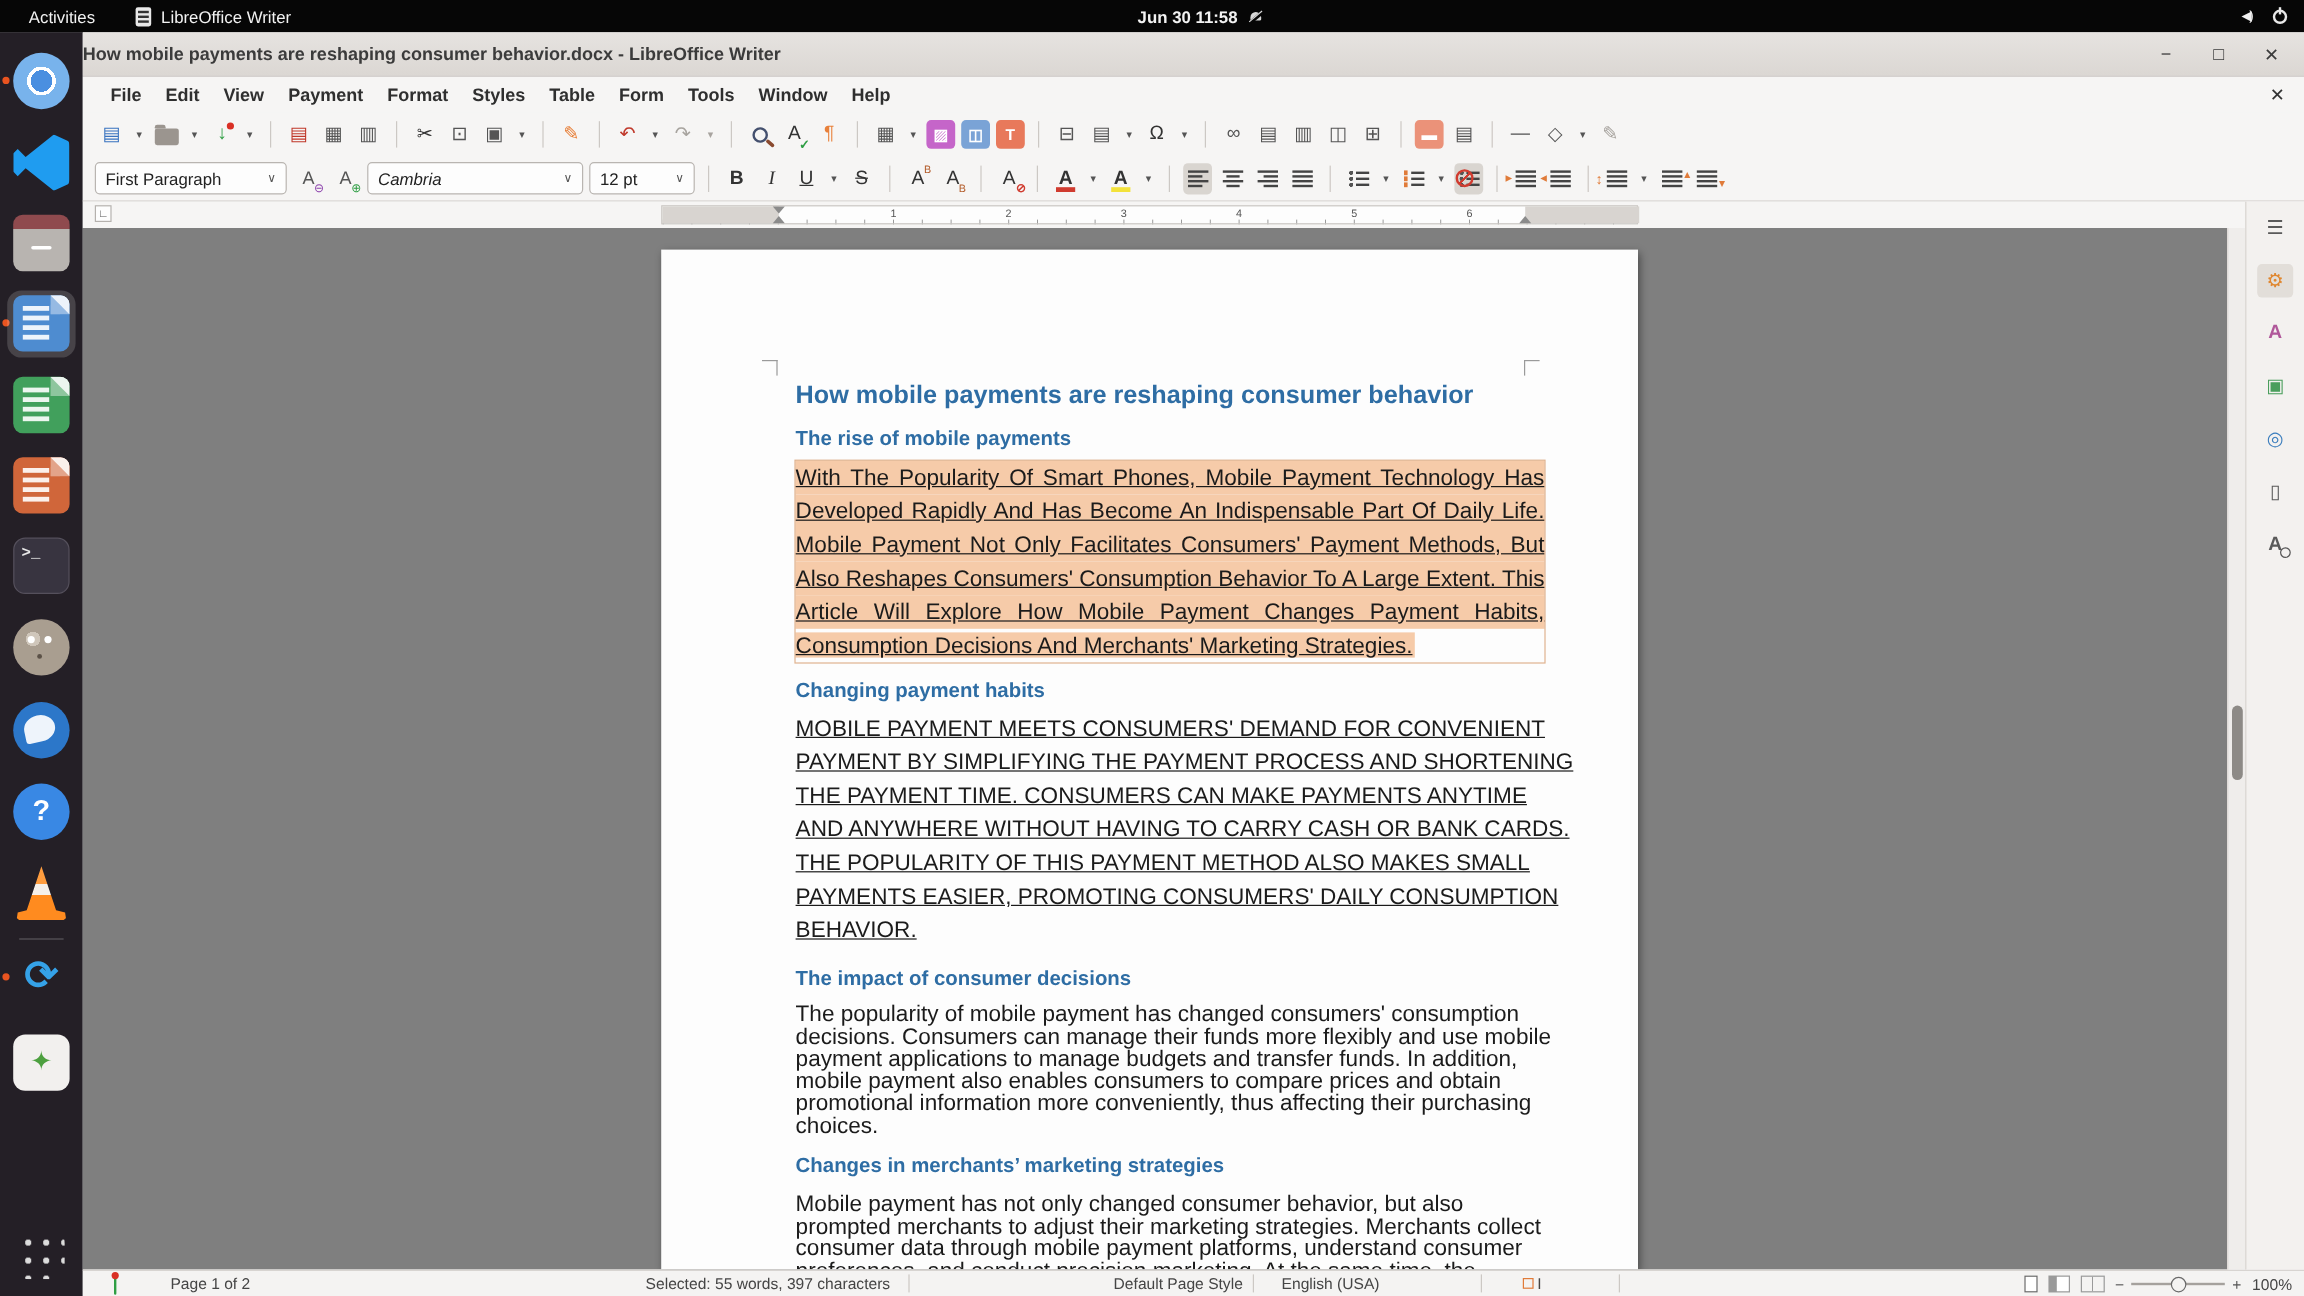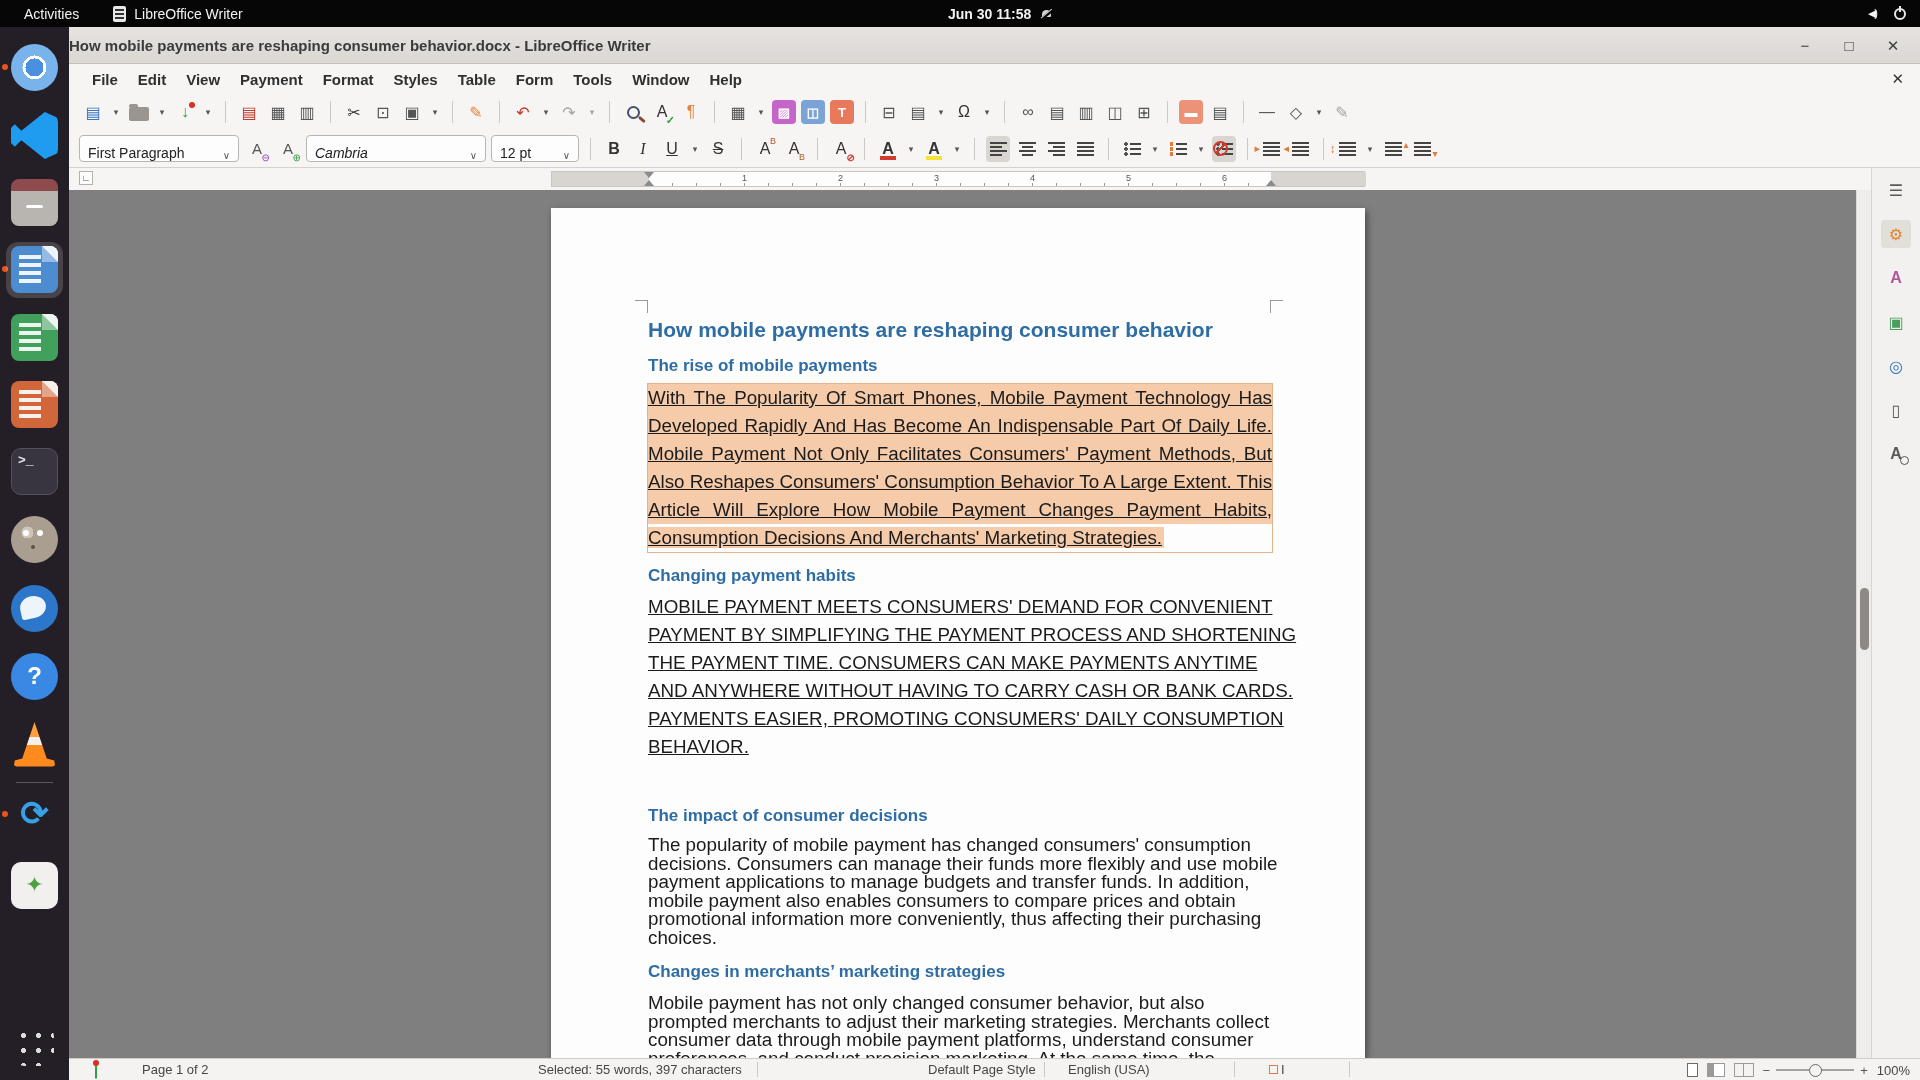--- a/index.html
+++ b/index.html
@@ -65,21 +65,21 @@
   .tbi{min-width:24px;height:26px;display:flex;align-items:center;justify-content:center;font-size:16px;color:#555;border-radius:4px;position:relative;flex:none;}
   .dd{width:12px;height:26px;display:flex;align-items:center;justify-content:center;font-size:9px;color:#555;flex:none;}
   .c-blue{color:#3b74c0;} .c-green{color:#2f9e44;font-weight:bold;} .c-red{color:#c0392b;}
   .c-gray{color:#a8a49f;} .c-orange{color:#e8803a;} .c-dark{color:#333;}
   .dot-red::after{content:"";position:absolute;right:2px;top:3px;width:6px;height:6px;border-radius:50%;background:#d93025;}
   .chip{width:24px;height:24px;border-radius:4px;color:#fff;font-size:13px;font-weight:bold;display:flex;align-items:center;justify-content:center;}
   .chip-pink{background:#c565c9;} .chip-blue{background:#7aa3d6;} .chip-red{background:#e8795b;} .chip-salmon{background:#eb9279;}
   .mag{width:13px;height:13px;border:2px solid #44506e;border-radius:50%;position:relative;}
   .mag::after{content:"";position:absolute;left:9px;top:10px;width:8px;height:2.5px;background:#8a4a2f;transform:rotate(40deg);border-radius:2px;}
   .spell-a::after{content:"✓";position:absolute;right:-1px;bottom:-2px;color:#2f9e44;font-size:11px;font-weight:bold;}
-  .combo{height:27px;background:#fdfdfd;border:1px solid #b9b5b1;border-radius:4px;display:flex;align-items:flex-end;font-size:14px;color:#222;padding:0 8px;justify-content:space-between;flex:none;}
+  .combo{height:27px;background:#fdfdfd;border:1px solid #b9b5b1;border-radius:4px;display:flex;align-items:center;font-size:14px;color:#222;padding:0 8px;justify-content:space-between;flex:none;}
   .combo .chev{font-size:10px;color:#555;margin-left:8px;}
   .style-btn{position:relative;font-size:15px;color:#555;width:26px;height:26px;display:flex;align-items:center;justify-content:center;}
   .style-btn.upd::after{content:"⊖";position:absolute;right:0;bottom:-1px;font-size:10px;color:#8e44ad;}
   .style-btn.new::after{content:"⊕";position:absolute;right:0;bottom:-1px;font-size:10px;color:#2f9e44;}
   .fmt{font-size:16px;color:#333;width:24px;height:26px;display:flex;align-items:center;justify-content:center;position:relative;border-radius:4px;}
   .b{font-weight:bold;} .i{font-style:italic;font-family:"Liberation Serif",serif;} .u{text-decoration:underline;} .s{text-decoration:line-through;}
   .supb::after{content:"B";position:absolute;right:1px;top:0;font-size:9px;color:#b35c2a;}
   .subb::after{content:"B";position:absolute;right:1px;bottom:0;font-size:9px;color:#b35c2a;}
   .clr::after{content:"⊘";position:absolute;right:-2px;bottom:-1px;font-size:10px;color:#d03b2f;font-weight:bold;}
   .fc::after{content:"";position:absolute;left:4px;bottom:2px;width:16px;height:4px;background:#d03b2f;}
@@ -111,21 +111,21 @@
   .rmark{position:absolute;width:0;height:0;}
   .rmark.down{border-left:5px solid transparent;border-right:5px solid transparent;border-top:6px solid #8b8b8b;top:0;}
   .rmark.up{border-left:5px solid transparent;border-right:5px solid transparent;border-bottom:6px solid #8b8b8b;bottom:0;}
 
   
   #docarea{position:relative;flex:1;background:#7f7f7f;overflow:hidden;margin-right:64px;}
   #page{position:absolute;left:482px;top:18px;width:814px;height:850px;background:#fdfdfd;box-shadow:2px 3px 7px rgba(0,0,0,.45);overflow:hidden;}
   .corner{position:absolute;width:13px;height:13px;}
   .corner.tl{left:84px;top:92px;border-top:1px solid #9a9a9a;border-right:1px solid #9a9a9a;}
   .corner.tr{left:719px;top:92px;border-top:1px solid #9a9a9a;border-left:1px solid #9a9a9a;}
-  .doc-block{position:absolute;left:97px;width:624px;}
+  .doc-block{position:absolute;left:112px;width:624px;}
   .h1{font-size:21px;font-weight:bold;color:#2e6da4;}
   .h2{font-size:17px;font-weight:bold;color:#2e6da4;}
   .serif{font-family:"Liberation Serif","DejaVu Serif",serif;color:#1b1b1b;font-size:18.8px;}
   .ls15 .line{line-height:28px;height:28px;white-space:nowrap;text-decoration:underline;}
   .ls10 .line{line-height:18.6px;height:18.6px;white-space:nowrap;}
   .jline span{display:block;text-align:justify;text-align-last:justify;background:#f6cba9;}
   .sel-last span{background:#f6cba9;padding-right:2px;}
   #selwrap{outline:1px solid rgba(205,130,70,.6);}
 
   
@@ -432,20 +432,21 @@
           </div>
         <div class="line sel-last"><span>Consumption Decisions And Merchants' Marketing Strategies.</span></div>
       </div>
 
       <div class="doc-block h2" style="top:358px">Changing payment habits</div>
       <div class="doc-block serif ls15" style="top:385px">
         <div class="line">MOBILE PAYMENT MEETS CONSUMERS' DEMAND FOR CONVENIENT</div>
         <div class="line">PAYMENT BY SIMPLIFYING THE PAYMENT PROCESS AND SHORTENING</div>
         <div class="line">THE PAYMENT TIME. CONSUMERS CAN MAKE PAYMENTS ANYTIME</div>
         <div class="line">AND ANYWHERE WITHOUT HAVING TO CARRY CASH OR BANK CARDS.</div>
+        <div class="line">THE POPULARITY OF THIS PAYMENT METHOD ALSO MAKES SMALL</div>
         <div class="line">PAYMENTS EASIER, PROMOTING CONSUMERS' DAILY CONSUMPTION</div>
         <div class="line">BEHAVIOR.</div>
       </div>
 
       <div class="doc-block h2" style="top:598px">The impact of consumer decisions</div>
       <div class="doc-block serif ls10" style="top:628px">
         <div class="line">The popularity of mobile payment has changed consumers' consumption</div>
         <div class="line">decisions. Consumers can manage their funds more flexibly and use mobile</div>
         <div class="line">payment applications to manage budgets and transfer funds. In addition,</div>
         <div class="line">mobile payment also enables consumers to compare prices and obtain</div>

